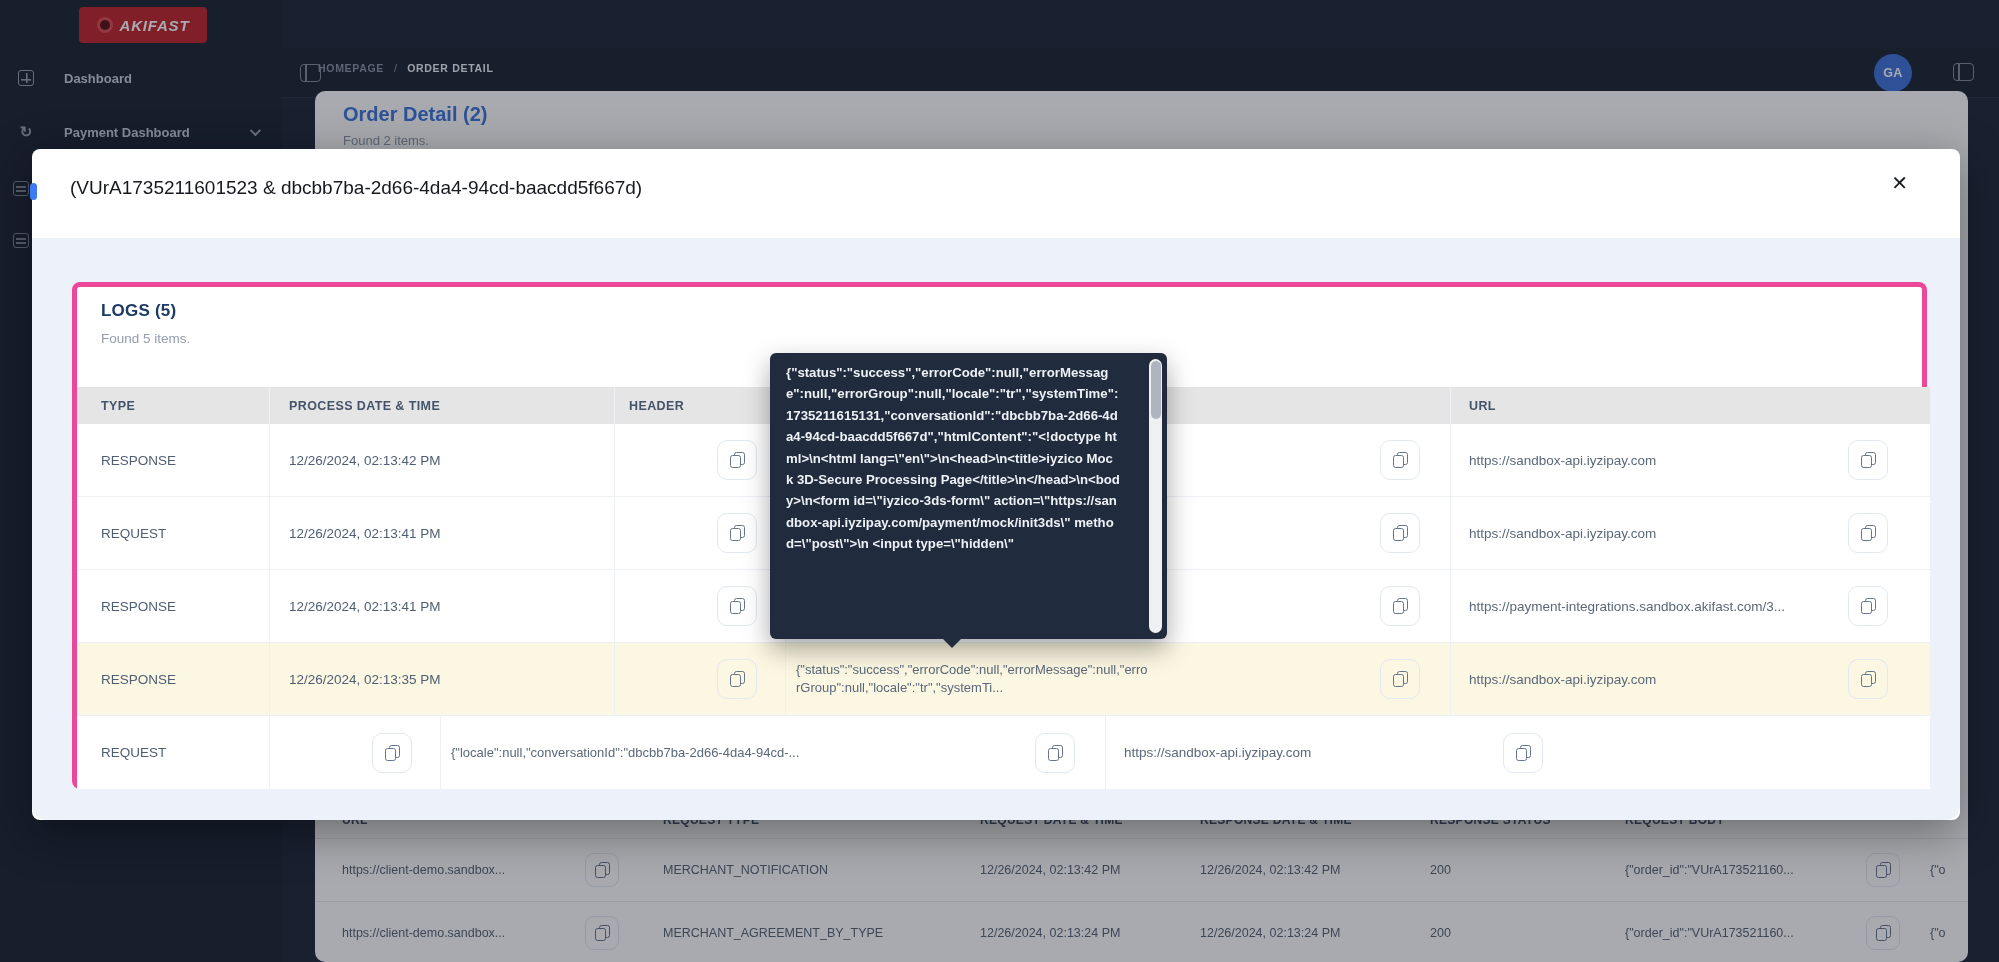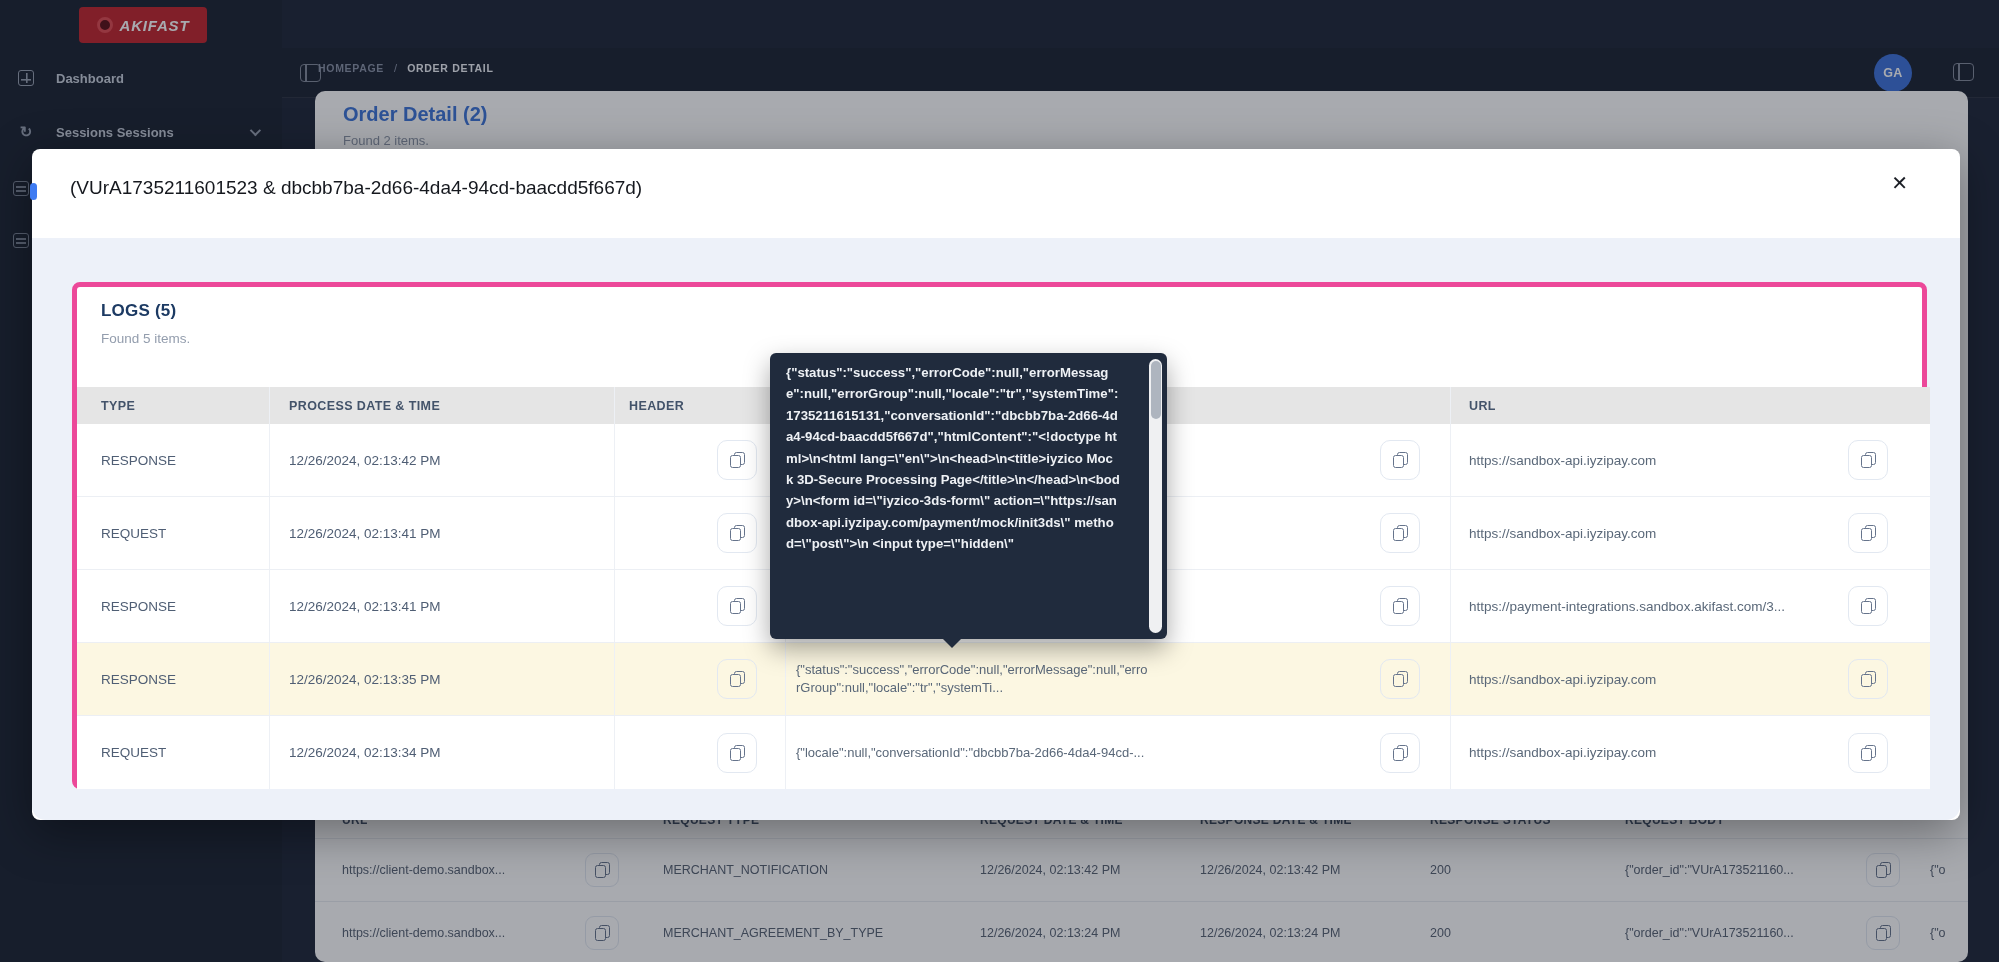--- a/index.html
+++ b/index.html
@@ -8,21 +8,21 @@
     position:relative; width:1999px; height:962px; overflow:hidden;
     background:#202839; font-family:Liberation Sans, sans-serif;
     -webkit-font-smoothing:antialiased;
   }
   
   .sidebar { position:absolute; left:0; top:0; width:282px; height:962px; background:#1d2433; z-index:1; }
   .logo { position:absolute; left:79px; top:7px; width:128px; height:36px; background:#c2262e; border-radius:4px;
           display:flex; align-items:center; justify-content:center; gap:7px; }
   .logo-mark { width:16px; height:16px; border-radius:50%; background:#5d1016; border:3px solid #e04b52; }
   .logo-text { color:#fff; font-weight:700; font-style:italic; font-size:15px; letter-spacing:.8px; }
-  .side-item { position:absolute; left:18px; display:flex; align-items:center; gap:22px; width:248px; cursor:pointer; }
+  .side-item { position:absolute; left:18px; display:flex; align-items:center; gap:30px; width:248px; cursor:pointer; }
   .si-label { font-size:13px; font-weight:700; color:#c9d0dc; }
   .icon-grid { position:relative; width:16px; height:16px; flex:0 0 16px; }
   .icon-grid::before { content:""; position:absolute; inset:0; border:1.6px solid #98a1b1; border-radius:3px; }
   .icon-grid::after { content:""; position:absolute; inset:3px;
       background-image:linear-gradient(#98a1b1,#98a1b1),linear-gradient(#98a1b1,#98a1b1);
       background-size:1.6px 100%,100% 1.6px; background-position:5px 0,0 6px; background-repeat:no-repeat; }
   .icon-sync { font-size:15px; line-height:16px; color:#98a1b1; font-weight:700; width:16px; text-align:center; }
   .chev { margin-left:auto; margin-right:8px; width:8px; height:8px; border-right:2px solid #9aa3b3; border-bottom:2px solid #9aa3b3; transform:rotate(45deg) translateY(-2px); }
   .stub-icon { position:absolute; left:13px; width:16px; height:15px; border:1.7px solid #7f889a; border-radius:3px; }
   .stub-icon::after { content:""; position:absolute; left:2px; right:2px; top:4px; height:1.6px; background:#7f889a; box-shadow:0 4px 0 #7f889a; }
@@ -107,21 +107,21 @@
     <div class="logo">
       <span class="logo-mark"></span>
       <span class="logo-text">AKIFAST</span>
     </div>
     <div class="side-item" style="top:70px;">
       <span class="icon-grid"></span>
       <span class="si-label">Dashboard</span>
     </div>
     <div class="side-item" style="top:124px;">
       <span class="icon-sync">↻</span>
-      <span class="si-label">Sessions Sessions</span>
+      <span class="si-label">Payment Dashboard</span>
       <span class="chev"></span>
     </div>
     <span class="stub-icon" style="top:181px;"></span>
     <span class="stub-icon" style="top:233px;"></span>
   </div>
 
   <div class="topbar">
     <span class="panel-icon" style="left:18px; top:16px;"></span>
     <div class="avatar">
       <span>GA</span>
@@ -290,21 +290,20 @@
             <div class="c c-url">
               <span class="url-text">https://sandbox-api.iyzipay.com</span>
               <button class="cbtn">
                   <span class="cic"></span>
                 </button>
             </div>
           </div>
 
           <div class="lrow">
             <div class="c c-type">REQUEST</div>
-            <div class="c c-date">12/26/2024, 02:13:34 PM</div>
             <div class="c c-header">
                 <button class="cbtn">
                   <span class="cic"></span>
                 </button>
               </div>
             <div class="c c-body">
               <span class="body-text">{"locale":null,"conversationId":"dbcbb7ba-2d66-4da4-94cd-...</span>
               <button class="cbtn">
                   <span class="cic"></span>
                 </button>

